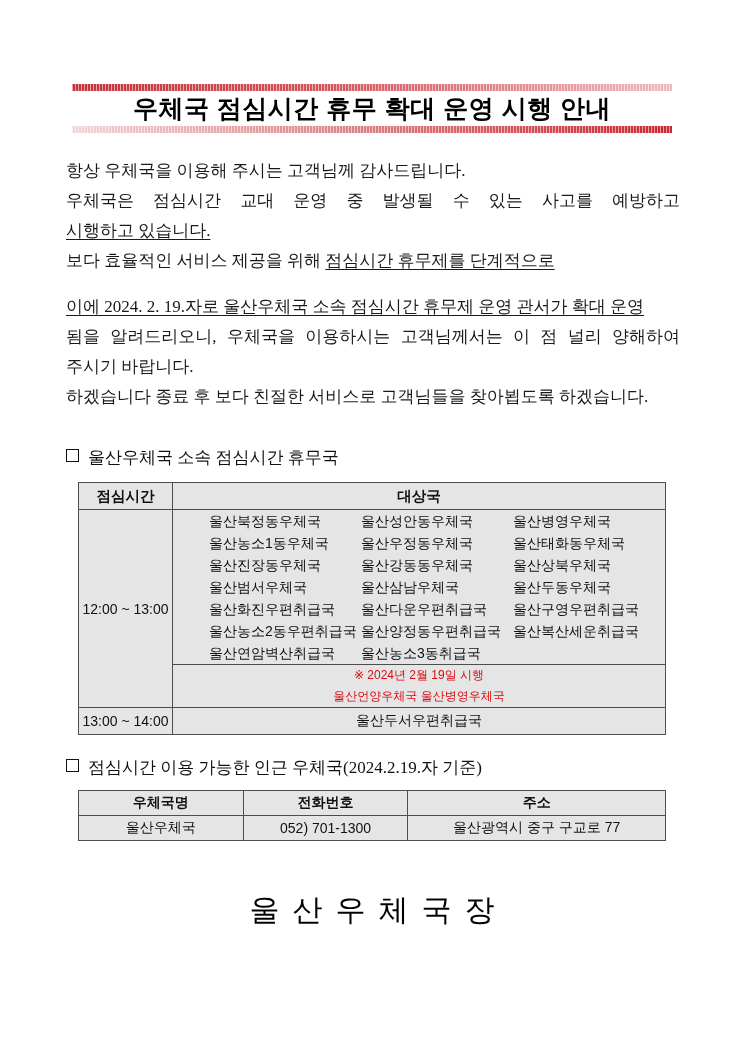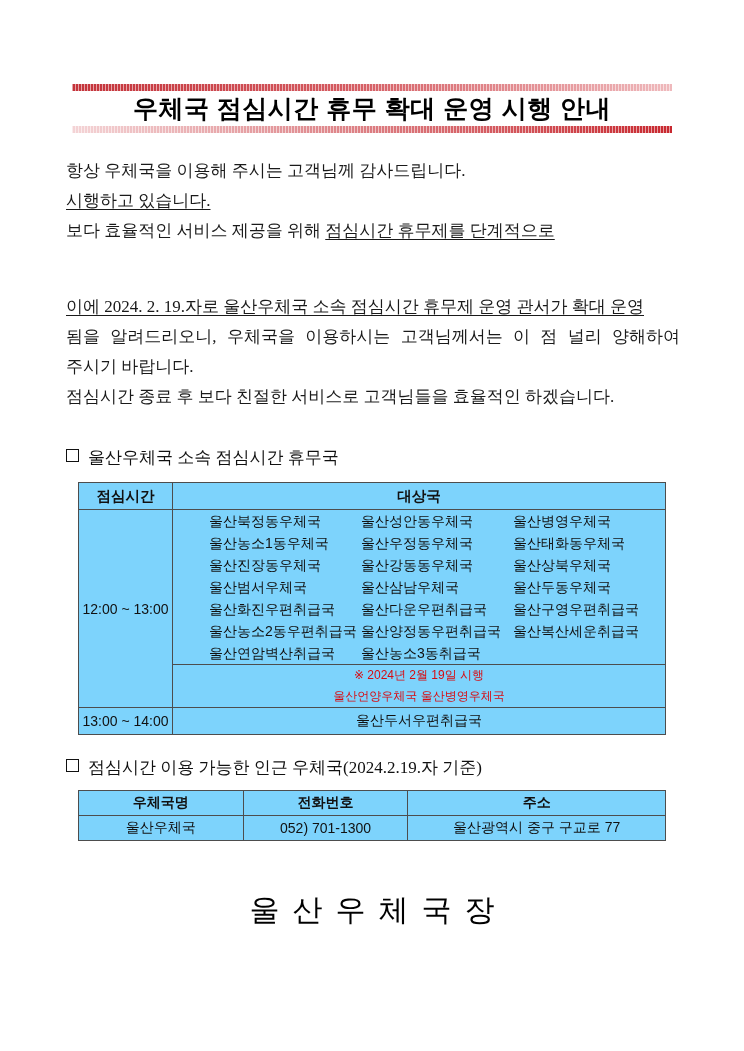--- a/index.html
+++ b/index.html
@@ -109,21 +109,21 @@
     box-sizing: border-box;
   }
 
   
   table.doc-table {
     position: absolute;
     border-collapse: collapse;
     font-family: "Liberation Sans", "DejaVu Sans", sans-serif;
     font-size: 14px;
     color: #111;
-    background: #7dd3fc;
+    background: #e5e5e5;
   }
   table.doc-table td, table.doc-table th {
     border: 1px solid #4d4d4d;
     padding: 0;
     font-weight: normal;
   }
 
   
   #table-lunch-closures {
     left: 78px;
@@ -208,29 +208,30 @@
 <div class="page">
 
   <div class="title-banner">
     <div class="bar"></div>
     <div class="title-text">우체국 점심시간 휴무 확대 운영 시행 안내</div>
     <div class="bar-bottom"></div>
   </div>
 
   <div class="body-block p1">
     <span class="line">항상 우체국을 이용해 주시는 고객님께 감사드립니다.</span>
+    <span class="line-justify">우체국은 점심시간 교대 운영 중 발생될 수 있는 사고를 예방하고</span>
     <span class="line"><span class="u">시행하고 있습니다.</span></span>
     <span class="line"><span>보다 효율적인 서비스 제공을 위해 </span><span class="u">점심시간 휴무제를 단계적으로</span></span>
   </div>
 
   <div class="body-block p2">
     <span class="line"><span class="u">이에 2024. 2. 19.자로 울산우체국 소속 점심시간 휴무제 운영 관서가 확대 운영</span></span>
     <span class="line-justify">됨을 알려드리오니, 우체국을 이용하시는 고객님께서는 이 점 널리 양해하여</span>
     <span class="line">주시기 바랍니다.</span>
-    <span class="line">점심시간 종료 후 보다 친절한 서비스로 고객님들을 효율적인 하겠습니다.</span>
+    <span class="line">하겠습니다 종료 후 보다 친절한 서비스로 고객님들을 찾아뵙도록 하겠습니다.</span>
   </div>
 
   <div class="section-heading sh1">
     <span class="checkbox-glyph"></span><span>울산우체국 소속 점심시간 휴무국</span>
   </div>
 
   <table class="doc-table" id="table-lunch-closures">
     <colgroup>
       <col class="col-time">
       <col>

